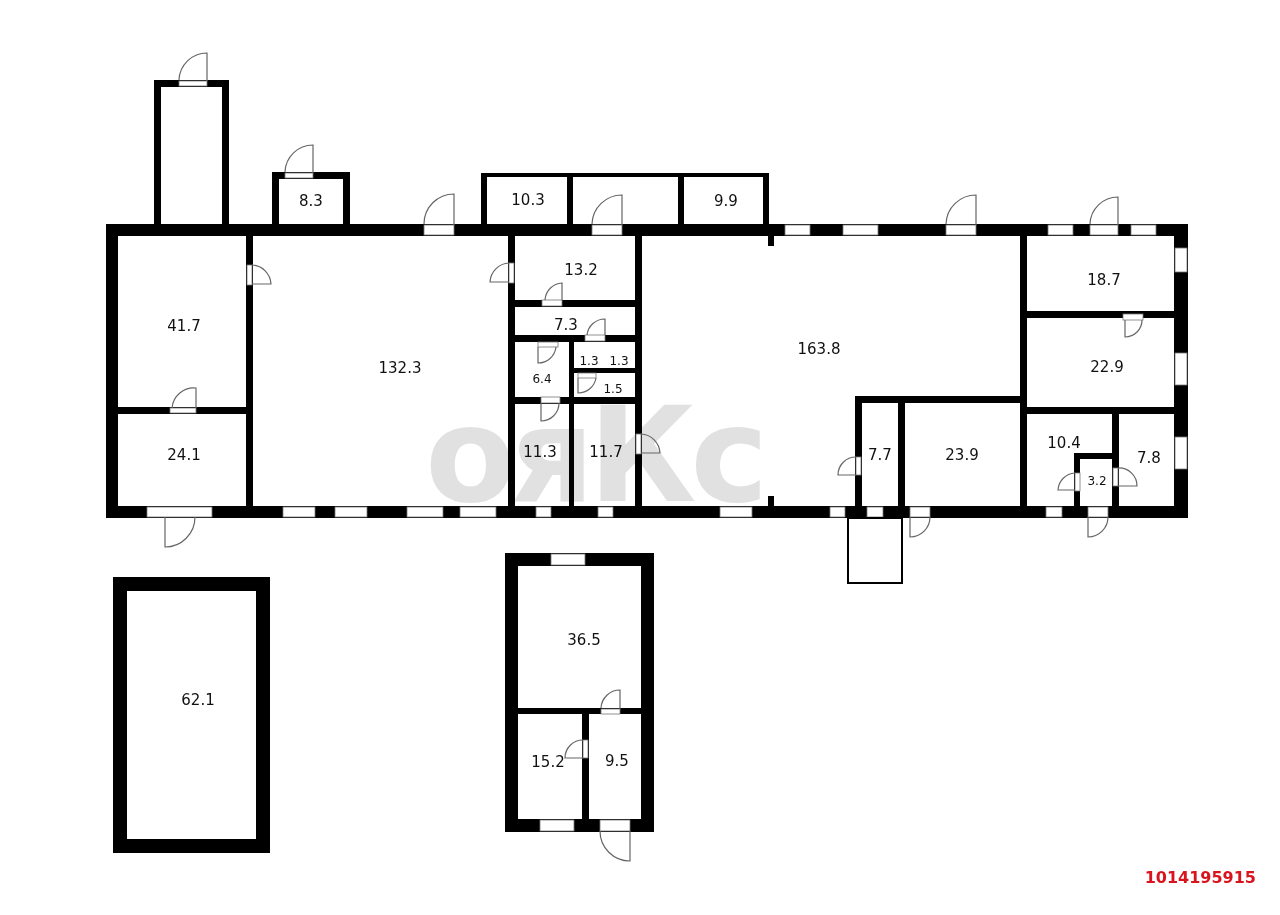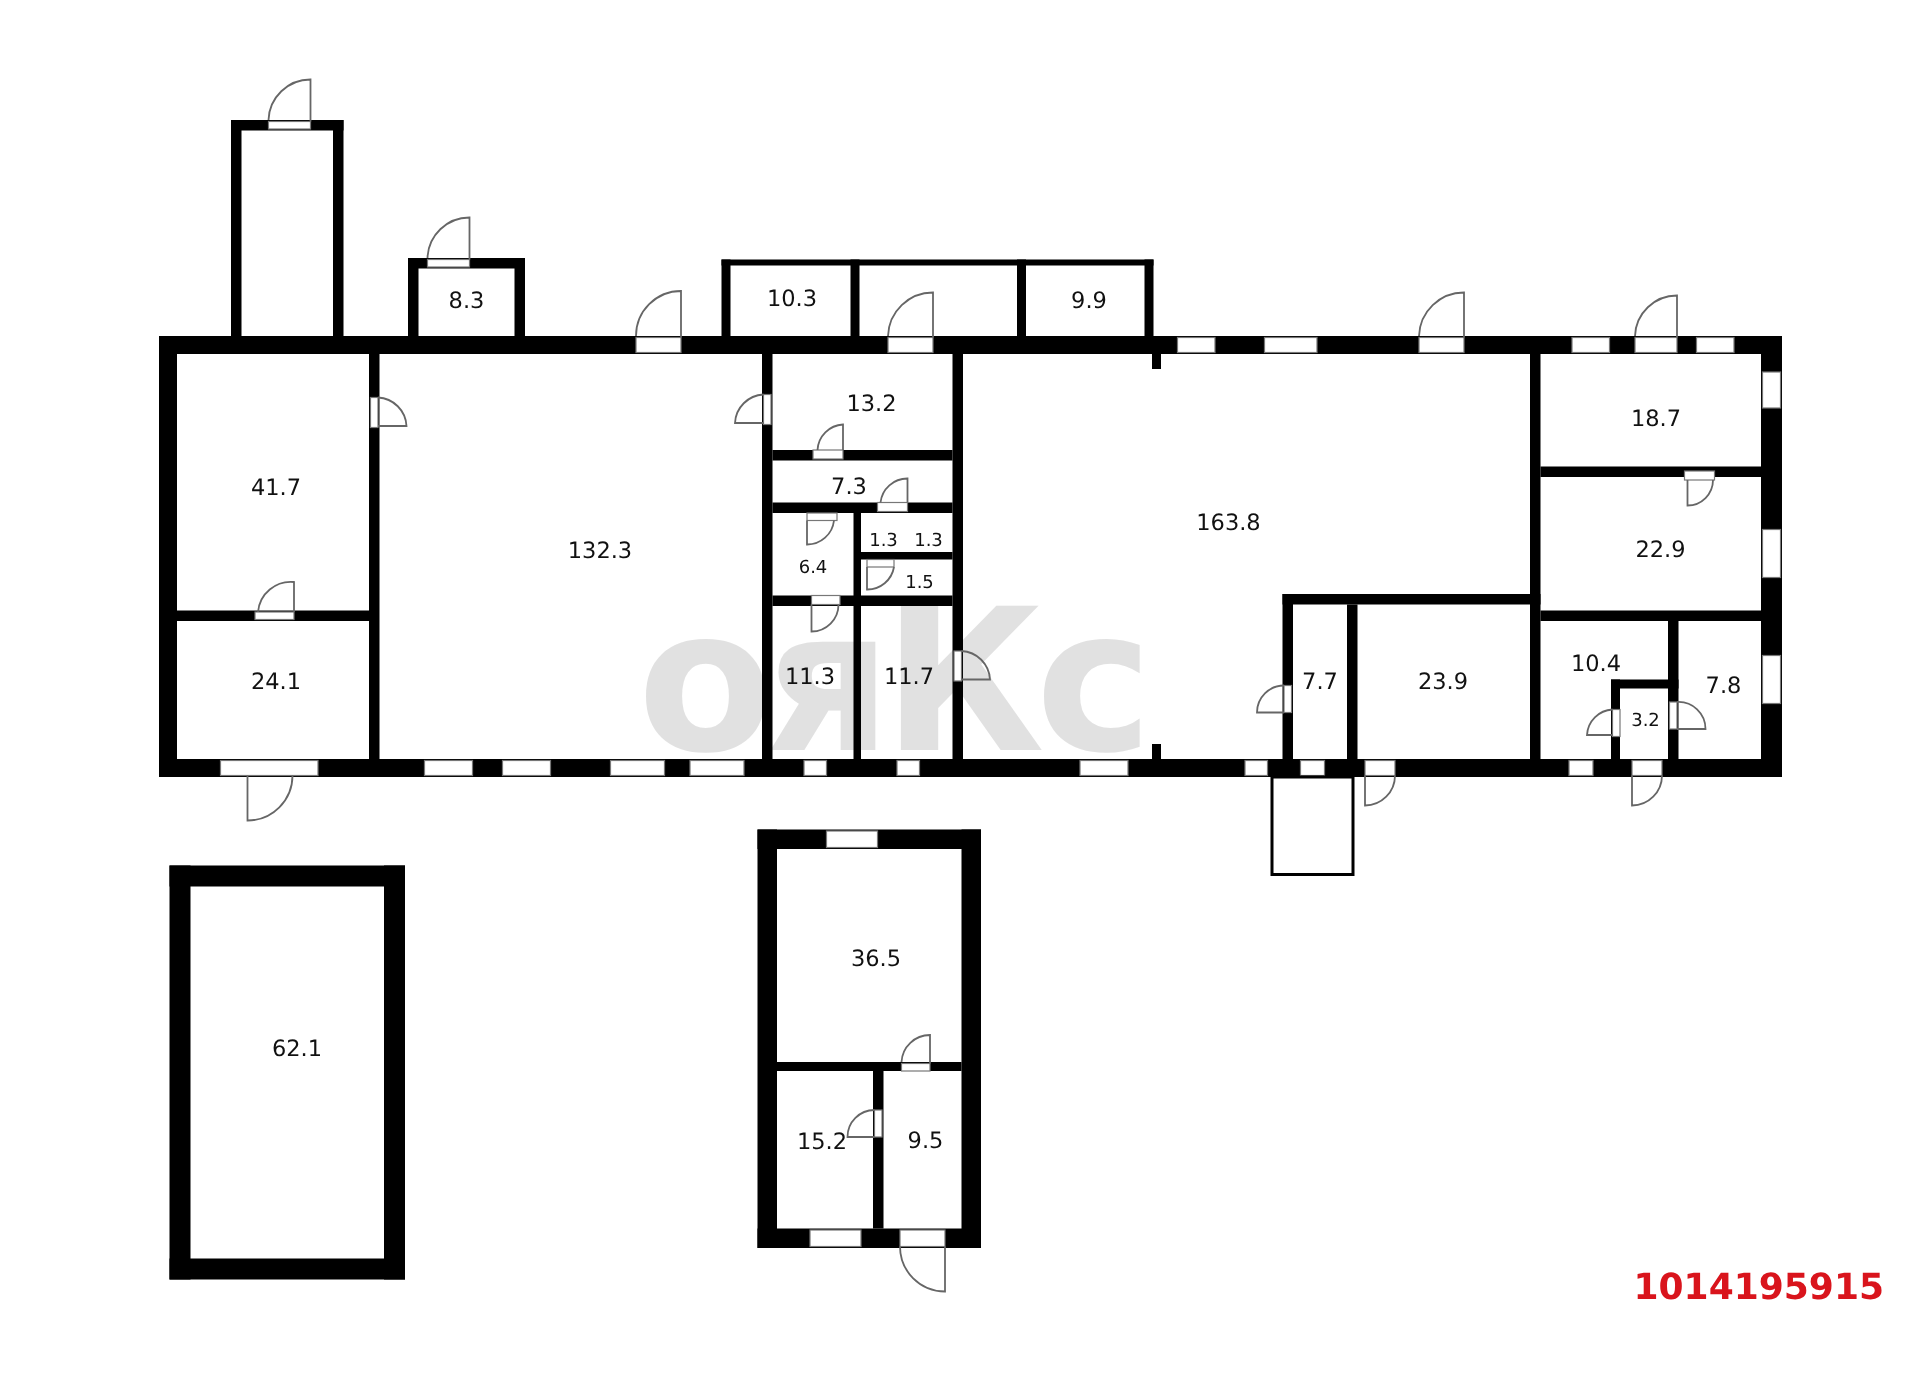--- a/index.html
+++ b/index.html
@@ -6,21 +6,21 @@
   body { width: 1280px; height: 915px; position: relative; overflow: hidden; font-family: "DejaVu Sans", sans-serif; }
   #plan { position: absolute; left: 0; top: 0; }
   .wall { fill: #000; }
   .win { fill: #fff; stroke: #777; stroke-width: 0.8; }
   .door { fill: none; stroke: #666; stroke-width: 1.2; }
   .doorgap { fill: #fff; stroke: #777; stroke-width: 0.8; }
   .thin { fill: none; stroke: #000; stroke-width: 2; }
   .lbl { font-family: "DejaVu Sans", sans-serif; font-size: 15px; fill: #111; text-anchor: middle; dominant-baseline: middle; }
   .lbl.sm { font-size: 12px; }
   .watermark { position: absolute; left: 425px; top: 395px; width: 430px; height: 120px; color: rgba(200,200,200,0.55); font-family: "DejaVu Sans", sans-serif; font-weight: bold; font-size: 132px; line-height: 120px; letter-spacing: -6px; pointer-events: none; }
-  .listing-id { position: absolute; right: 24px; top: 844px; color: #d9141c; font-family: "DejaVu Sans", sans-serif; font-weight: bold; font-size: 24px; }
+  .listing-id { position: absolute; right: 24px; top: 868px; color: #d9141c; font-family: "DejaVu Sans", sans-serif; font-weight: bold; font-size: 16px; }
 </style>
 </head>
 <body>
 
 <div class="watermark">ояКс</div>
 
 <svg id="plan" width="1280" height="915" viewBox="0 0 1280 915">
 
   <g>
     <rect class="wall" x="106" y="224" width="1082" height="12"></rect>

